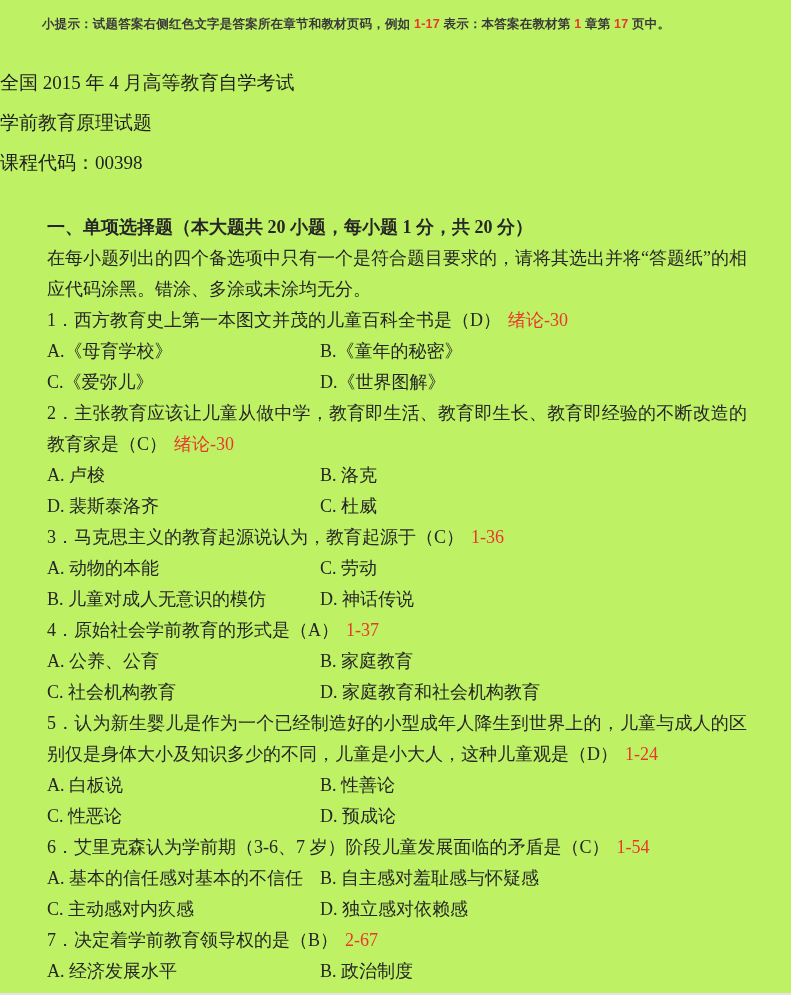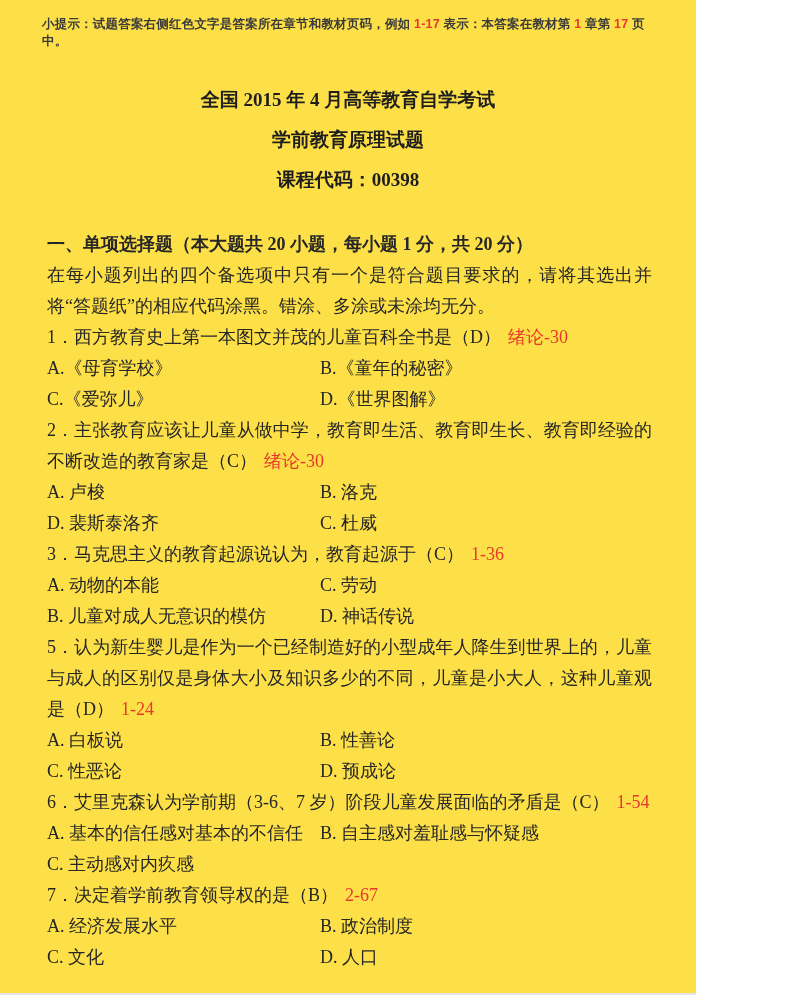--- a/index.html
+++ b/index.html
@@ -1,38 +1,38 @@
 <!DOCTYPE html>
 <html><head>
 <meta charset="utf-8">
 <style>
   * { margin: 0; padding: 0; box-sizing: border-box; }
   html, body { background: #ffffff; }
   .page {
-    width: 696px;
+    width: 791px;
     height: 995px;
-    background: #fde047;
+    background: #bef264;
     position: relative;
     overflow: hidden;
     font-family: "Liberation Serif", "DejaVu Serif", serif;
     color: #262626;
   }
   .hint {
     padding: 16px 30px 0 42px;
     font-family: "Liberation Sans", "DejaVu Sans", sans-serif;
     font-weight: bold;
     font-size: 12.5px;
     color: #3a3a3a;
     letter-spacing: 0.2px;
   }
   .red { color: #e8382d; }
   .titles {
     padding-top: 30px;
-    text-align: center;
-    font-weight: bold;
+    text-align: left;
+    font-weight: normal;
     font-size: 19px;
     color: #1e1e1e;
   }
   .title-line { height: 40px; line-height: 40px; }
   .body {
     padding: 29px 44px 0 47px;
     font-size: 18px;
   }
   .line { line-height: 31px; }
   .heading { font-weight: bold; }
@@ -89,37 +89,47 @@
     <div>
       <div class="line stem"><span>3．马克思主义的教育起源说认为，教育起源于（C）</span><span class="ref">1-36</span></div>
       <div class="options">
         <div class="line">A. 动物的本能</div>
         <div class="line">C. 劳动</div>
         <div class="line">B. 儿童对成人无意识的模仿</div>
         <div class="line">D. 神话传说</div>
       </div>
     </div>
 
+    <div>
+      <div class="line stem"><span>4．原始社会学前教育的形式是（A）</span><span class="ref">1-37</span></div>
+      <div class="options">
+        <div class="line">A. 公养、公育</div>
+        <div class="line">B. 家庭教育</div>
+        <div class="line">C. 社会机构教育</div>
+        <div class="line">D. 家庭教育和社会机构教育</div>
+      </div>
+    </div>
 
     <div>
       <div class="line stem"><span>5．认为新生婴儿是作为一个已经制造好的小型成年人降生到世界上的，儿童与成人的区别仅是身体大小及知识多少的不同，儿童是小大人，这种儿童观是（D）</span><span class="ref">1-24</span></div>
       <div class="options">
         <div class="line">A. 白板说</div>
         <div class="line">B. 性善论</div>
         <div class="line">C. 性恶论</div>
         <div class="line">D. 预成论</div>
       </div>
     </div>
 
     <div>
       <div class="line stem"><span>6．艾里克森认为学前期（3-6、7 岁）阶段儿童发展面临的矛盾是（C）</span><span class="ref">1-54</span></div>
       <div class="options">
         <div class="line">A. 基本的信任感对基本的不信任</div>
         <div class="line">B. 自主感对羞耻感与怀疑感</div>
         <div class="line">C. 主动感对内疚感</div>
+        <div class="line">D. 独立感对依赖感</div>
       </div>
     </div>
 
     <div>
       <div class="line stem"><span>7．决定着学前教育领导权的是（B）</span><span class="ref">2-67</span></div>
       <div class="options">
         <div class="line">A. 经济发展水平</div>
         <div class="line">B. 政治制度</div>
         <div class="line">C. 文化</div>
         <div class="line">D. 人口</div>

